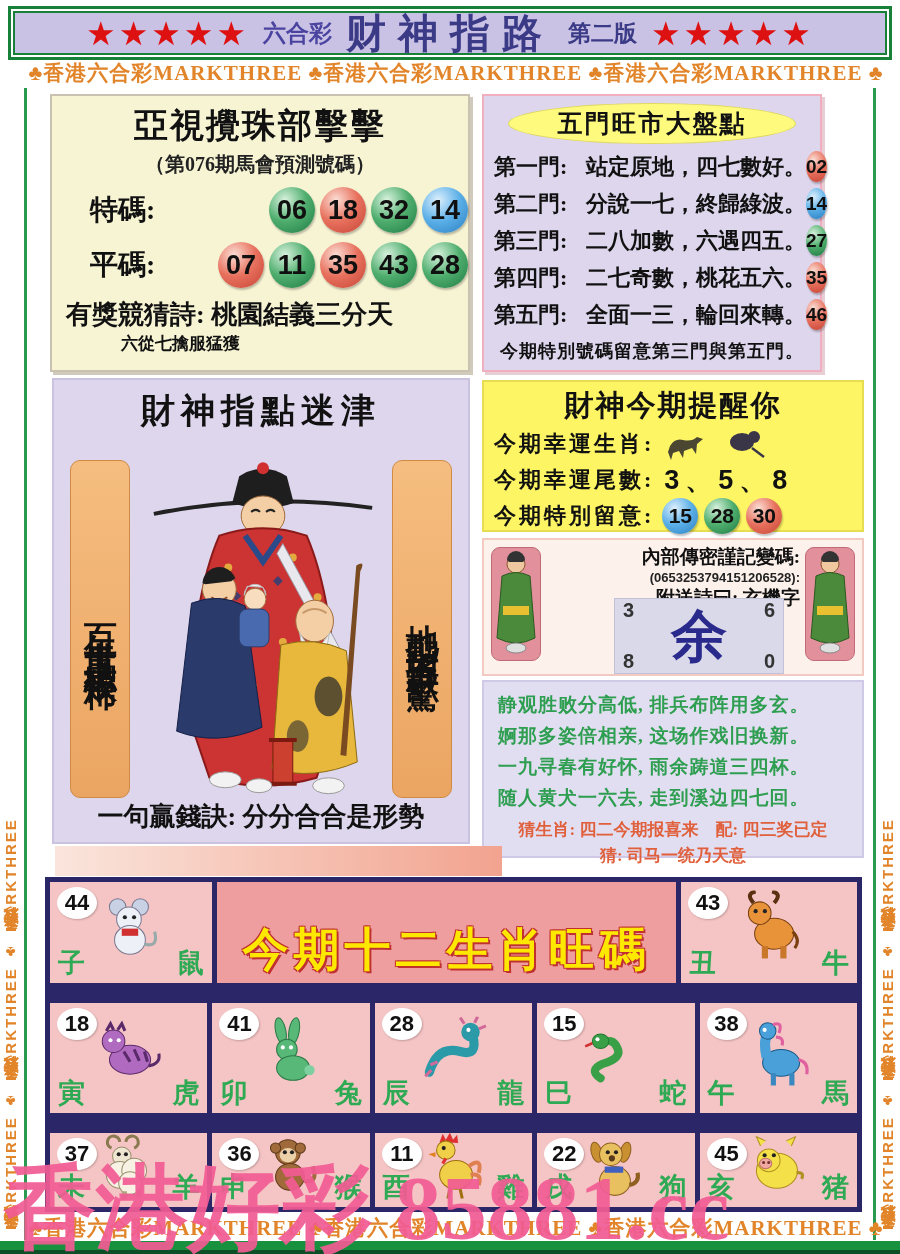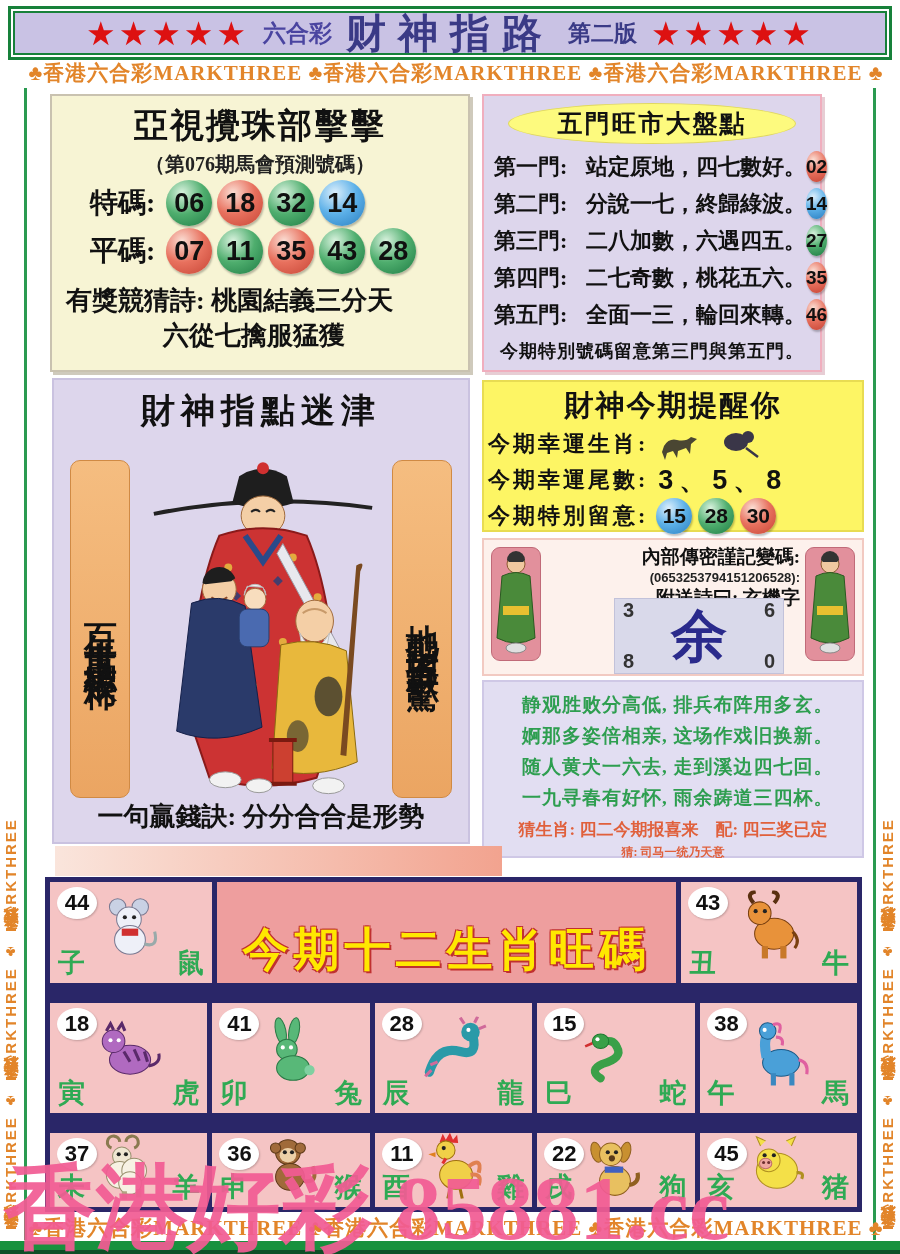--- a/index.html
+++ b/index.html
@@ -36,40 +36,40 @@
   .ball.blue{background:radial-gradient(circle at 35% 28%,#dceffc,#5cb0e8 48%,#2a7ec0);}
   .ball.big{width:46px;height:46px;font-size:27px;}
   .ball.mid{width:36px;height:36px;font-size:21px;}
   .ball.small{width:31px;height:31px;font-size:19px;}
 
   
   .box-asia{position:absolute;left:50px;top:94px;width:420px;height:278px;background:#f7f4d4;
             border:2px solid #c9c2b0;box-shadow:3px 3px 0 #cfcabc;box-sizing:border-box;text-align:center;}
   .box-asia .t1{font-size:34px;font-weight:bold;color:#111;margin-top:7px;letter-spacing:2px;}
   .box-asia .t2{font-size:20px;font-weight:bold;color:#222;margin-top:2px;}
-  .ball-row{display:flex;align-items:center;justify-content:flex-start;gap:5px;padding-left:38px;margin-top:2px;}
+  .ball-row{display:flex;align-items:center;justify-content:space-between;gap:5px;padding-left:38px;margin-top:9px;}
   .ball-row .lbl{font-size:28px;font-weight:bold;color:#111;margin-right:6px;}
   .box-asia .poem1{font-size:26px;font-weight:bold;color:#111;margin-top:9px;text-align:left;padding-left:14px;white-space:nowrap;}
-  .box-asia .poem2{font-size:26px;font-weight:bold;color:#111;text-align:left;padding-left:111px;white-space:nowrap;}
+  .box-asia .poem2{font-size:17px;font-weight:bold;color:#111;text-align:left;padding-left:69px;white-space:nowrap;}
 
   
   .box-five{position:absolute;left:482px;top:94px;width:340px;height:278px;background:#ddd6ec;
             border:2px solid #f0aebe;box-shadow:3px 3px 0 #e7cdd4;box-sizing:border-box;}
   .five-title{width:286px;margin:7px auto 4px;background:#fdfa7e;border:1px solid #e0d860;border-radius:50%;
               text-align:center;font-size:25px;font-weight:bold;color:#111;padding:3px 0;letter-spacing:2px;}
   .five-row{display:flex;align-items:center;padding:0 8px 0 10px;height:37px;}
   .five-row .flbl{font-size:22px;font-weight:bold;color:#111;width:92px;flex:none;}
   .five-row .ftxt{font-size:22px;font-weight:bold;color:#111;flex:1;white-space:nowrap;}
   .five-note{font-size:18px;font-weight:bold;color:#111;text-align:center;margin-top:6px;letter-spacing:1px;}
 
   
   .box-remind{position:absolute;left:482px;top:380px;width:382px;height:152px;background:#fdf564;
               border:2px solid #e8dc52;box-sizing:border-box;}
   .box-remind .t{font-size:29px;font-weight:bold;color:#111;text-align:center;margin-top:4px;letter-spacing:2px;}
-  .rrow{display:flex;align-items:center;padding-left:4px;height:36px;}
+  .rrow{display:flex;align-items:center;padding-left:10px;height:36px;}
   .rrow .rlbl{font-size:22px;font-weight:bold;color:#111;letter-spacing:3px;}
   .rrow .rval{font-size:27px;font-weight:bold;color:#111;margin-left:10px;letter-spacing:6px;}
   .lucky-animals{display:flex;gap:14px;margin-left:12px;}
   .lucky-animals svg{width:44px;height:32px;}
   .rrow .balls{display:flex;gap:6px;margin-left:8px;}
 
   
   .box-secret{position:absolute;left:482px;top:538px;width:382px;height:138px;background:#fdf1ec;
               border:2px solid #f2cac2;box-sizing:border-box;}
   .deity-card{position:absolute;top:7px;width:48px;height:112px;background:#e2909c;border:1px solid #c06a78;border-radius:9px;overflow:hidden;}
@@ -80,23 +80,23 @@
   .secret-l3{font-size:19px;font-weight:bold;color:#111;}
   .glyph-panel{position:absolute;left:130px;top:58px;width:168px;height:74px;background:#d9d9ea;border:1px solid #c2c2da;}
   .glyph-panel .c{position:absolute;font-size:20px;font-weight:bold;color:#333;}
   .glyph-panel .tl{left:8px;top:0;} .glyph-panel .tr{right:8px;top:0;}
   .glyph-panel .bl{left:8px;bottom:0;} .glyph-panel .br{right:8px;bottom:0;}
   .glyph-panel .g{position:absolute;left:0;right:0;top:2px;text-align:center;font-size:56px;font-weight:bold;color:#2a2a8c;line-height:70px;}
 
   
   .box-poem{position:absolute;left:482px;top:680px;width:382px;height:178px;background:#e2def2;
             border:2px solid #cfc8e6;box-sizing:border-box;}
-  .poem-line{font-size:19px;font-weight:bold;color:#2e9e50;padding-left:14px;line-height:31px;white-space:nowrap;letter-spacing:1px;margin-left:24px;}
+  .poem-line{font-size:19px;font-weight:bold;color:#2e9e50;padding-left:14px;line-height:31px;white-space:nowrap;letter-spacing:1px;}
   .guess1{font-size:17px;font-weight:bold;color:#e0603c;text-align:center;margin-top:5px;white-space:nowrap;}
-  .guess2{font-size:12px;font-weight:bold;color:#e0603c;text-align:center;margin-top:3px;}
+  .guess2{font-size:17px;font-weight:bold;color:#e0603c;text-align:center;margin-top:3px;}
 
   
   .box-god{position:absolute;left:52px;top:378px;width:418px;height:466px;background:#ddd6ec;
            border:2px solid #cac2e0;box-sizing:border-box;}
   .box-god .t{font-size:34px;font-weight:bold;color:#111;text-align:center;margin-top:8px;letter-spacing:6px;}
   .couplet{position:absolute;width:58px;top:80px;height:336px;background:linear-gradient(#f5bd80,#eba562);
            border:1px solid #d08a44;border-radius:10px;display:flex;align-items:center;justify-content:center;}
   .couplet.l{left:16px;} .couplet.r{right:16px;}
   .couplet span{writing-mode:vertical-rl;text-orientation:upright;font-size:33px;font-weight:bold;color:#111;letter-spacing:9px;}
   .god-art{position:absolute;left:80px;top:62px;width:258px;height:360px;}
@@ -268,22 +268,22 @@
       <span class="c bl">8</span>
       <span class="c br">0</span>
       <span class="g serif">余</span>
     </div>
   </div>
 
   <div class="box-poem">
     <div id="poem-lines" style="padding-top:7px;">
         <div class="poem-line serif">静观胜败分高低, 排兵布阵用多玄。</div>
         <div class="poem-line serif">婀那多姿倍相亲, 这场作戏旧换新。</div>
+        <div class="poem-line serif">一九寻春有好怀, 雨余踌道三四杯。</div>
         <div class="poem-line serif">随人黄犬一六去, 走到溪边四七回。</div>
-        <div class="poem-line serif">一九寻春有好怀, 雨余踌道三四杯。</div>
       </div>
     <div class="guess1 serif">猜生肖: 四二今期报喜来　配: 四三奖已定</div>
     <div class="guess2 serif">猜: 司马一统乃天意</div>
   </div>
 
   <div class="box-god">
     <div class="t serif">財神指點迷津</div>
     <div class="couplet l">
         <span class="serif">百年世事總依稀</span>
       </div>

